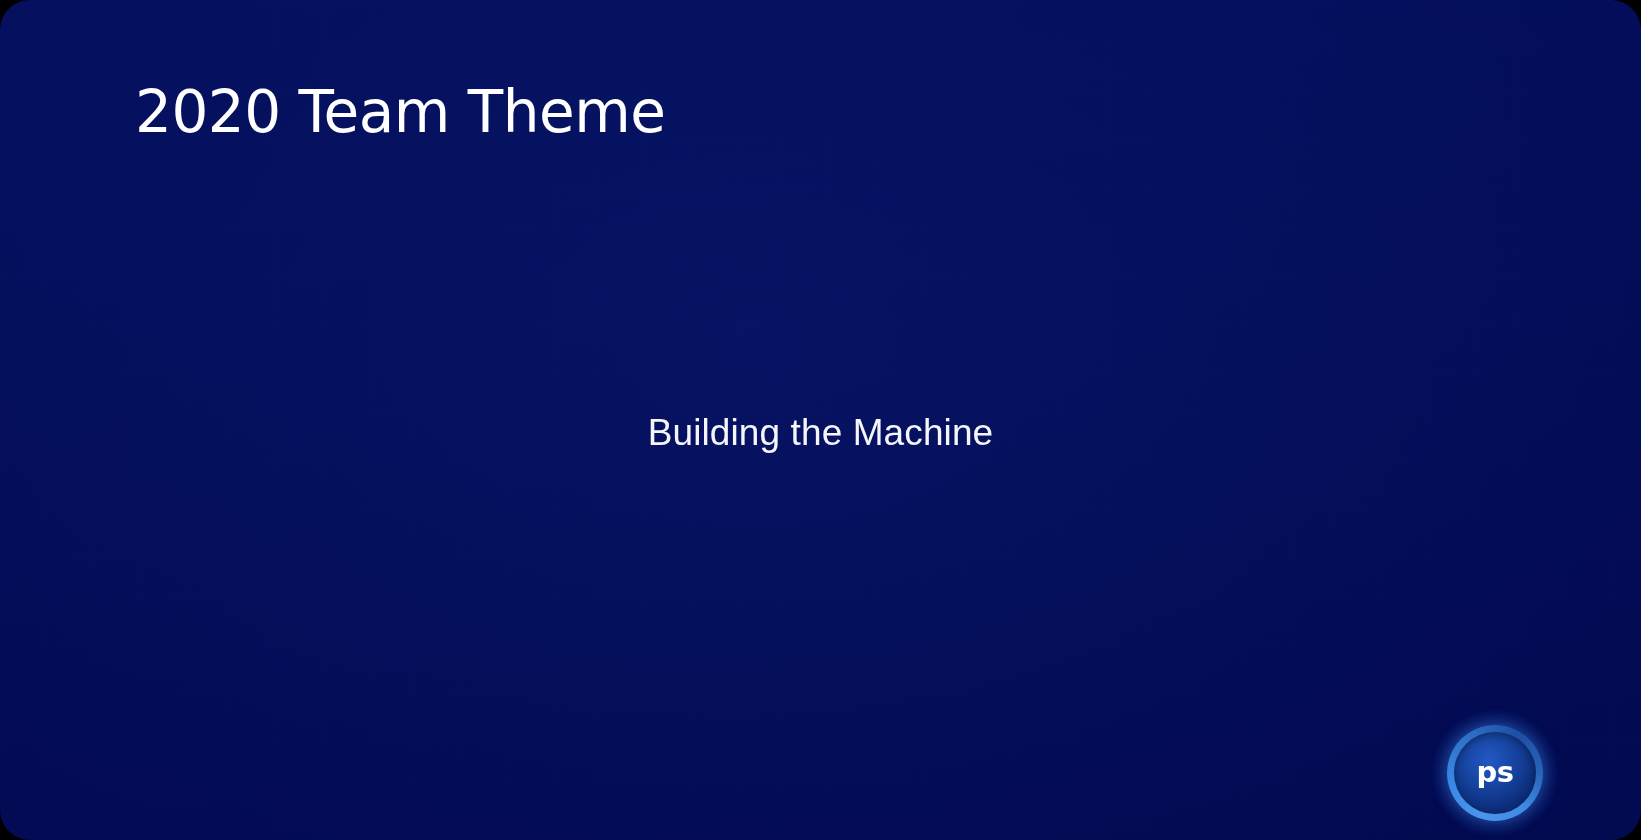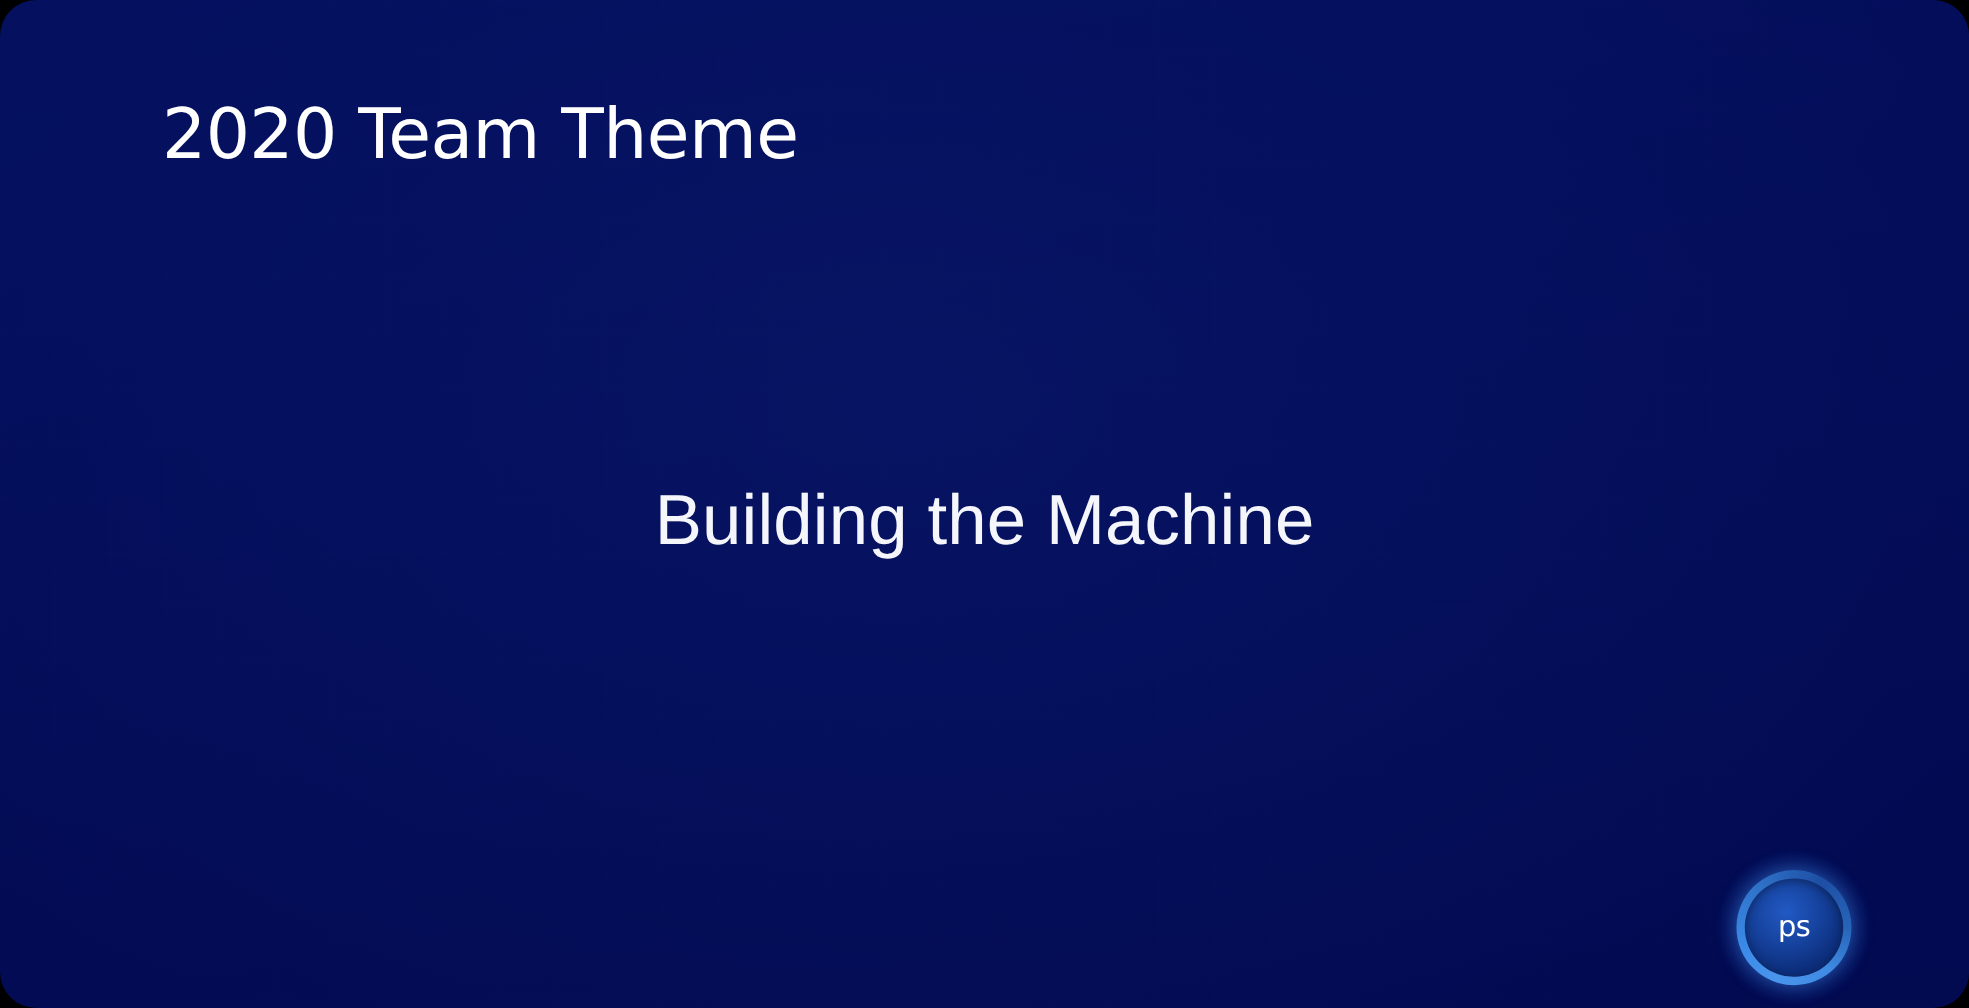--- a/index.html
+++ b/index.html
@@ -60,24 +60,24 @@
     white-space: nowrap;
     z-index: 3;
   }
 
   
   .slide-subtitle {
     position: absolute;
     left: 0;
     right: 0;
     top: 396px;
-    margin: 4px;
+    margin: 16px;
     text-align: center;
     font-family: "Liberation Sans", sans-serif;
-    font-size: 59px;
+    font-size: 37px;
     font-weight: 400;
     letter-spacing: 0.1px;
     line-height: 1.15;
     color: #f4f6fb;
     z-index: 3;
   }
 
   
   .logo-badge {
     position: absolute;
@@ -129,22 +129,22 @@
                 #0a2362 100%);
     box-shadow: inset 0 2px 8px rgba(0,0,0,0.35);
   }
   .logo-text {
     position: absolute;
     inset: 0;
     display: flex;
     align-items: center;
     justify-content: center;
     font-family: "DejaVu Sans", sans-serif;
-    font-size: 24px;
-    font-weight: 400;
+    font-size: 29px;
+    font-weight: 700;
     letter-spacing: -0.5px;
     color: #ffffff;
     line-height: 1;
     padding-bottom: 2px;
     box-sizing: border-box;
   }
 </style>
 </head>
 <body>
 

